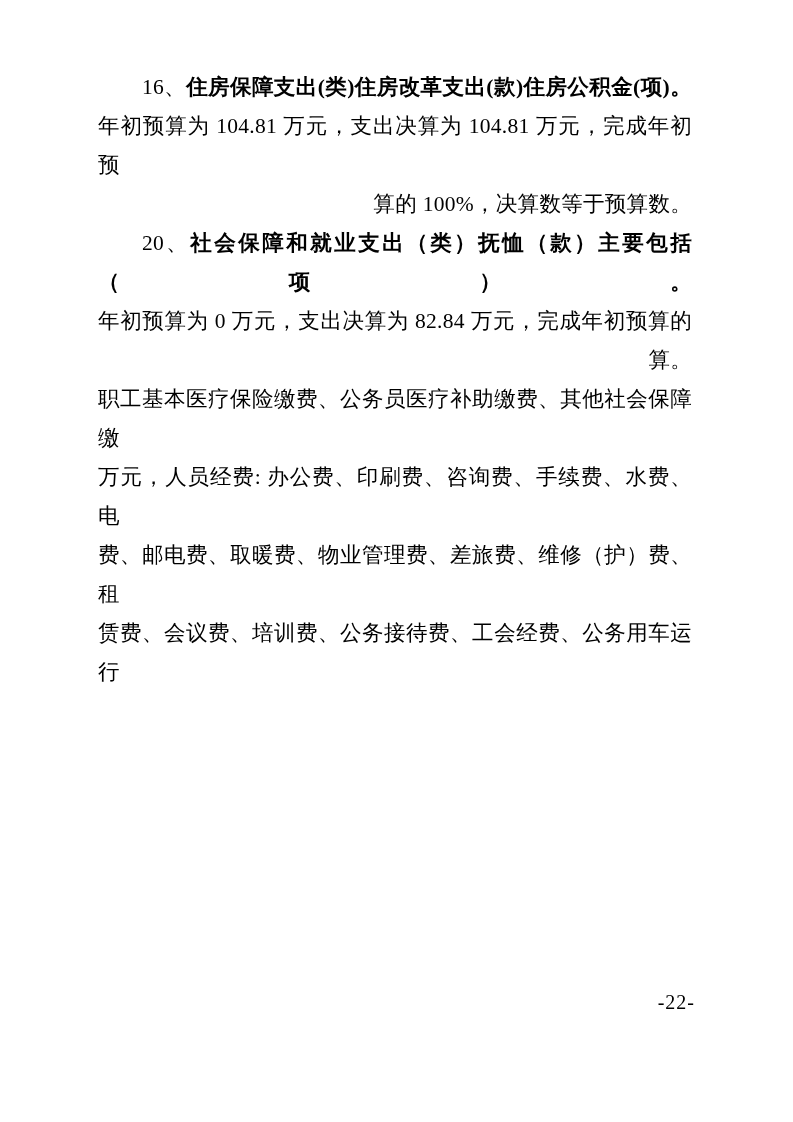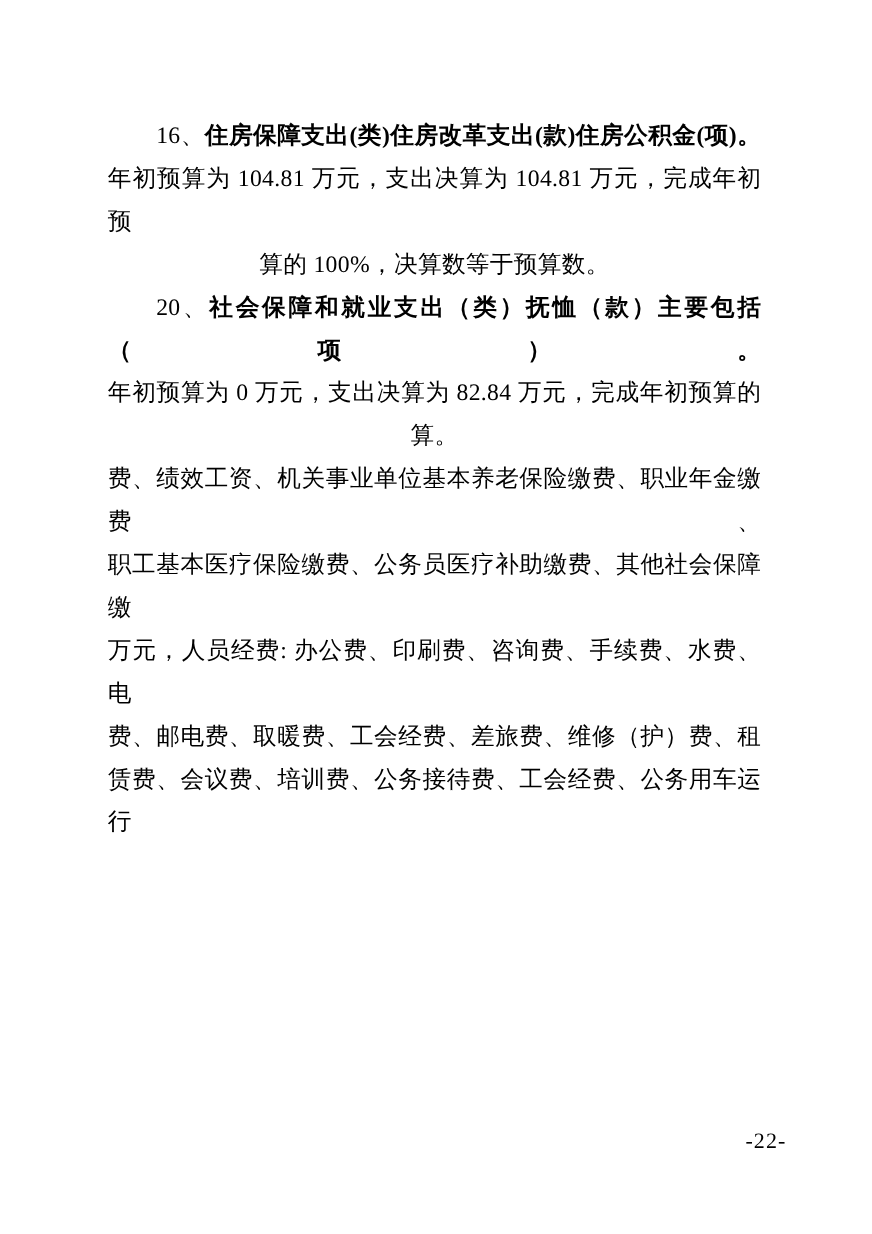--- a/index.html
+++ b/index.html
@@ -5,75 +5,73 @@
   * { margin: 0; padding: 0; box-sizing: border-box; }
   html, body { background: #ffffff; }
   .page {
     position: relative;
     width: 793px;
     height: 1082px;
     background: #ffffff;
     overflow: hidden;
     font-family: "Liberation Serif", "DejaVu Serif", serif;
     color: #000000;
-    margin-top: 36px;
   }
   .body-text {
     position: absolute;
     left: 98px;
     top: 68px;
     width: 594px;
   }
   .line {
     font-size: 21.5px;
     line-height: 39px;
     white-space: nowrap;
-    text-align: center;
+    text-align: right;
     letter-spacing: 0.3px;
   }
   
   .jl {
     white-space: normal;
     text-align: justify;
     text-align-last: justify;
     text-justify: inter-character;
   }
   .indent { text-indent: 44px; }
   .bold-title { font-weight: bold; }
   .heading {
     font-family: "Liberation Sans", "DejaVu Sans", sans-serif;
     font-weight: bold;
     letter-spacing: 0.2px;
   }
   .footer {
     position: absolute;
     top: 991px;
-    right: 78px;
+    right: 98px;
     font-size: 20px;
     letter-spacing: 1px;
     font-family: "Liberation Serif", "DejaVu Serif", serif;
     color: #000000;
   }
 </style>
 </head>
 <body>
 
 <div class="page">
   <div class="body-text">
 
     <div class="line jl indent"><span>16、</span><span class="bold-title">住房保障支出(类)住房改革支出(款)住房公积金(项)。</span></div>
     <div class="line jl">年初预算为 104.81 万元，支出决算为 104.81 万元，完成年初预</div>
     <div class="line">算的 100%，决算数等于预算数。</div>
 
     <div class="line jl indent"><span>20、</span><span class="bold-title">社会保障和就业支出（类）抚恤（款）主要包括（项）。</span></div>
     <div class="line jl">年初预算为 0 万元，支出决算为 82.84 万元，完成年初预算的</div>
     <div class="line">算。</div>
 
-    <div class="line jl">费、绩效工资、机关事业单位基本养老保险缴费、职业年金缴费、</div>
     <div class="line jl">职工基本医疗保险缴费、公务员医疗补助缴费、其他社会保障缴</div>
     <div class="line jl">万元，人员经费: 办公费、印刷费、咨询费、手续费、水费、电</div>
-    <div class="line jl">费、邮电费、取暖费、工会经费、差旅费、维修（护）费、租</div>
+    <div class="line jl">费、邮电费、取暖费、物业管理费、差旅费、维修（护）费、租</div>
     <div class="line jl">赁费、会议费、培训费、公务接待费、工会经费、公务用车运行</div>
 
   </div>
 
   <div class="footer">-22-</div>
 </div>
 
 </body></html>

